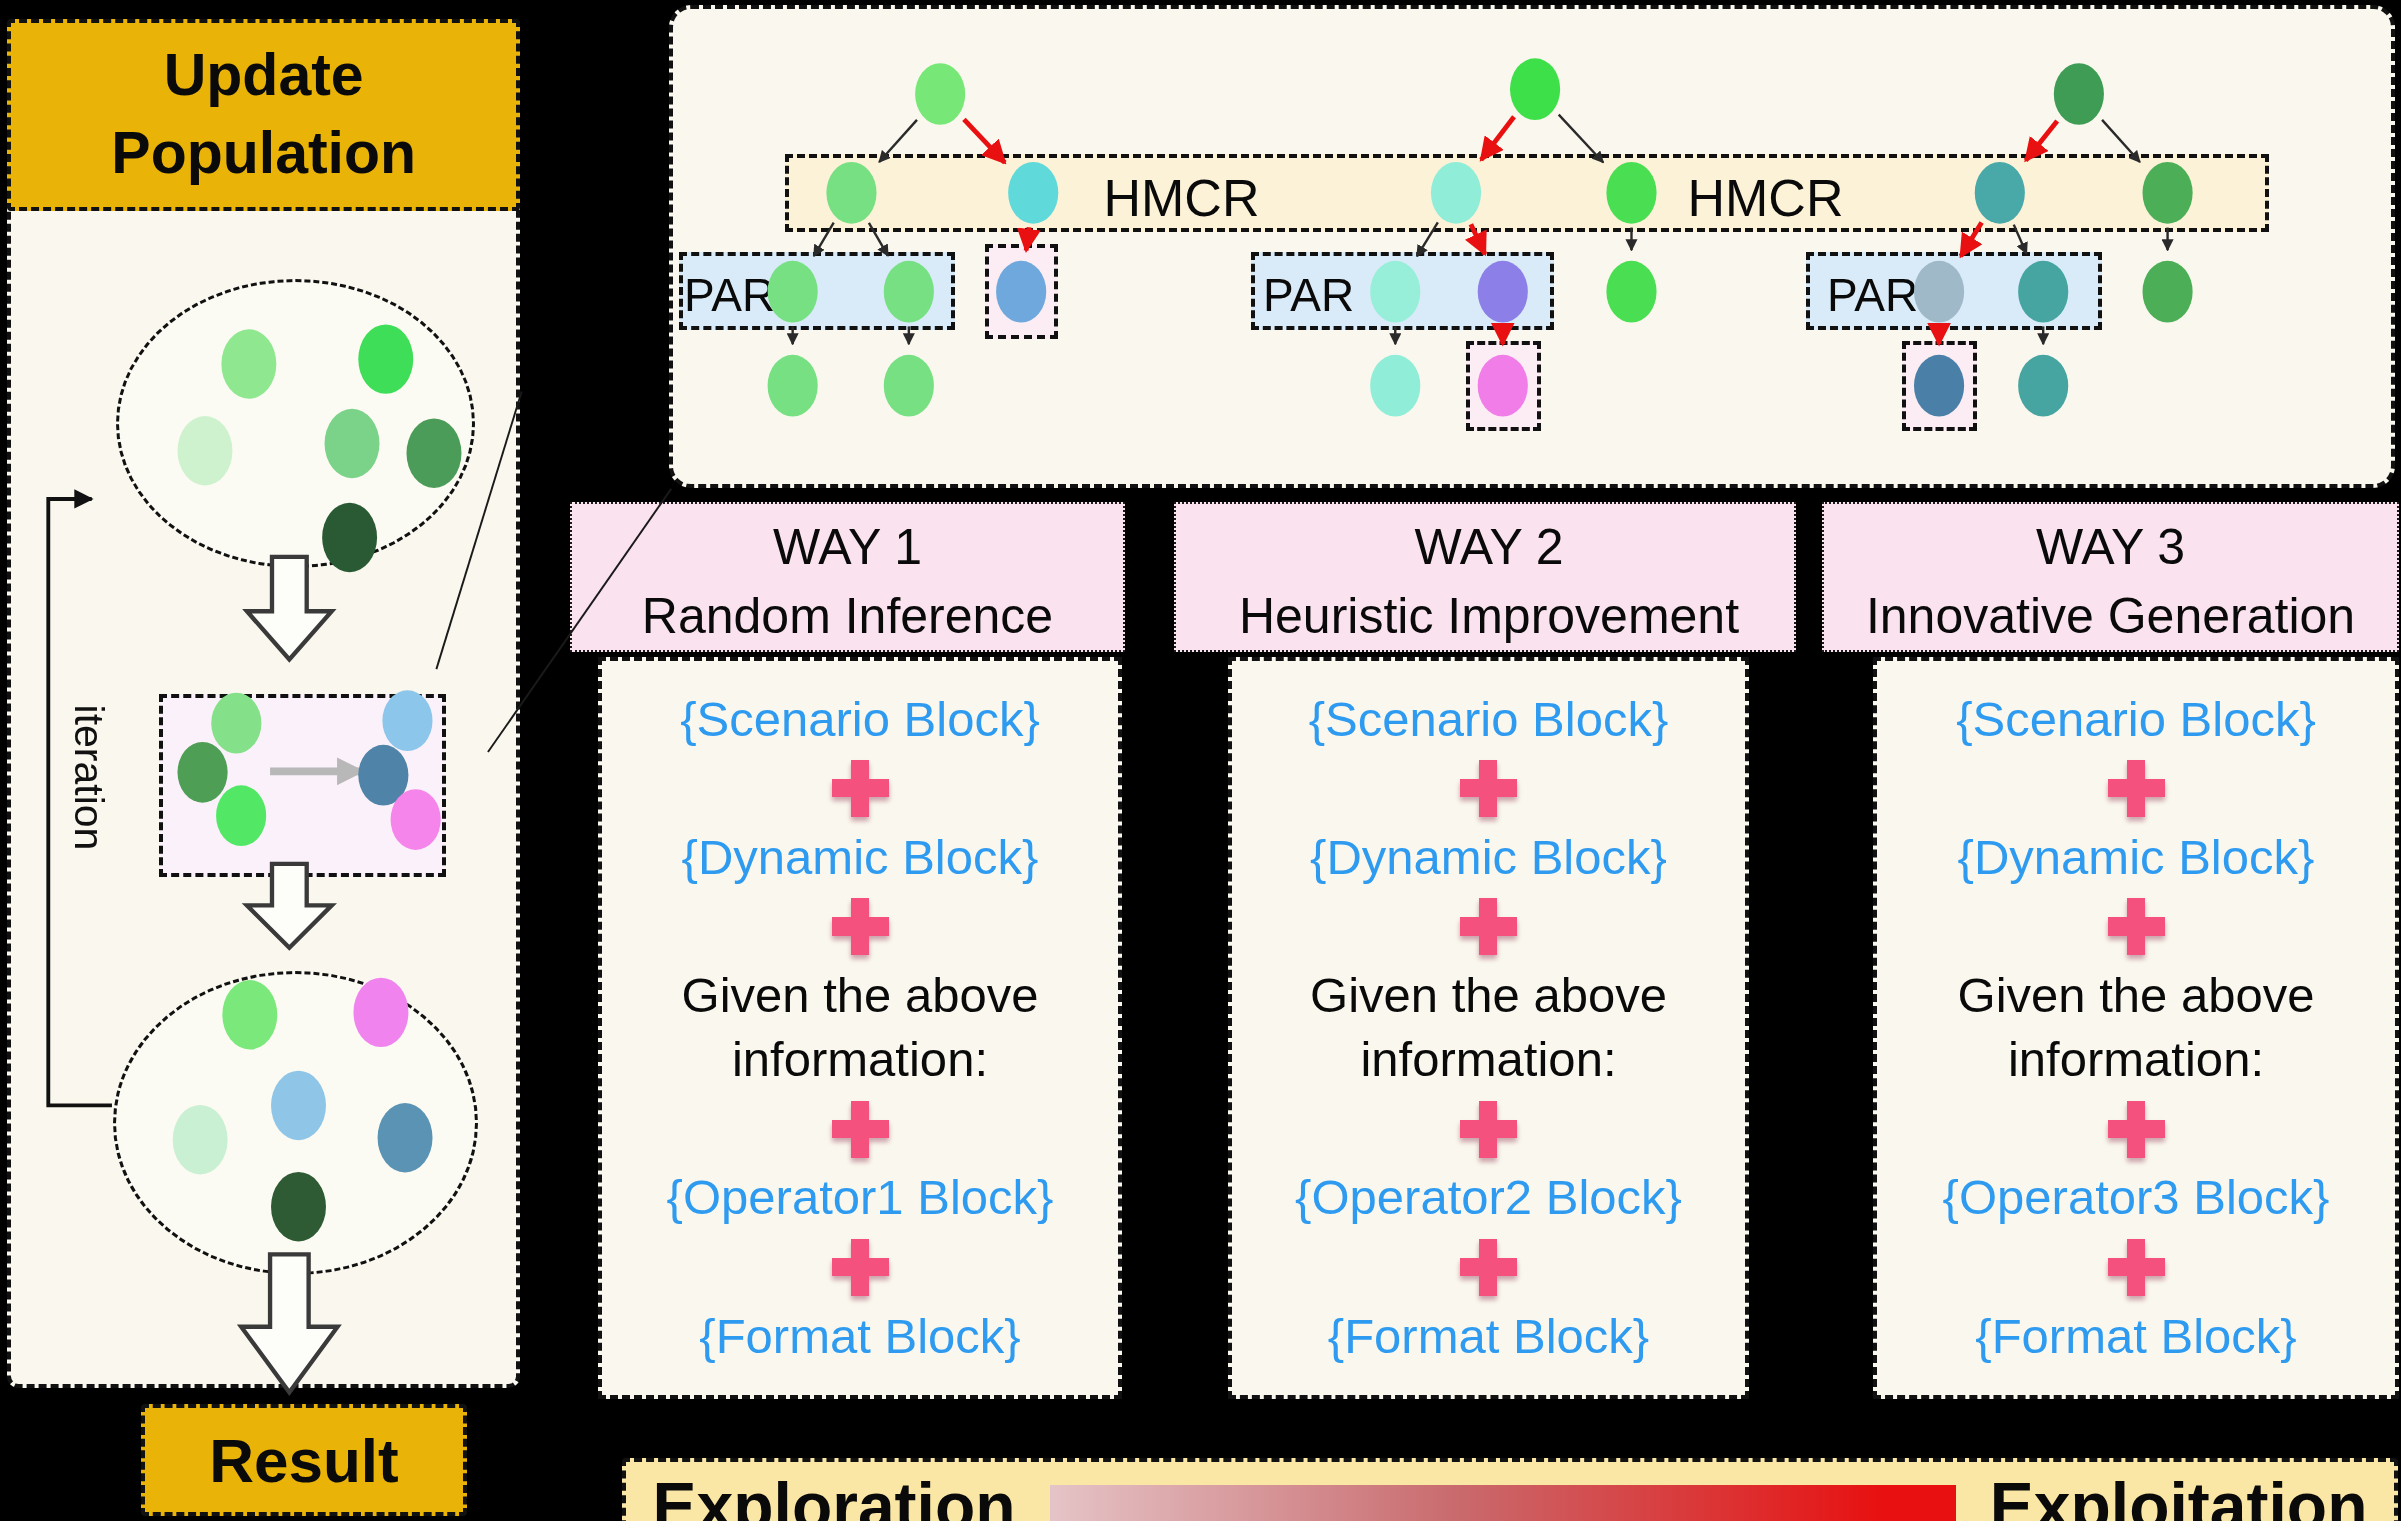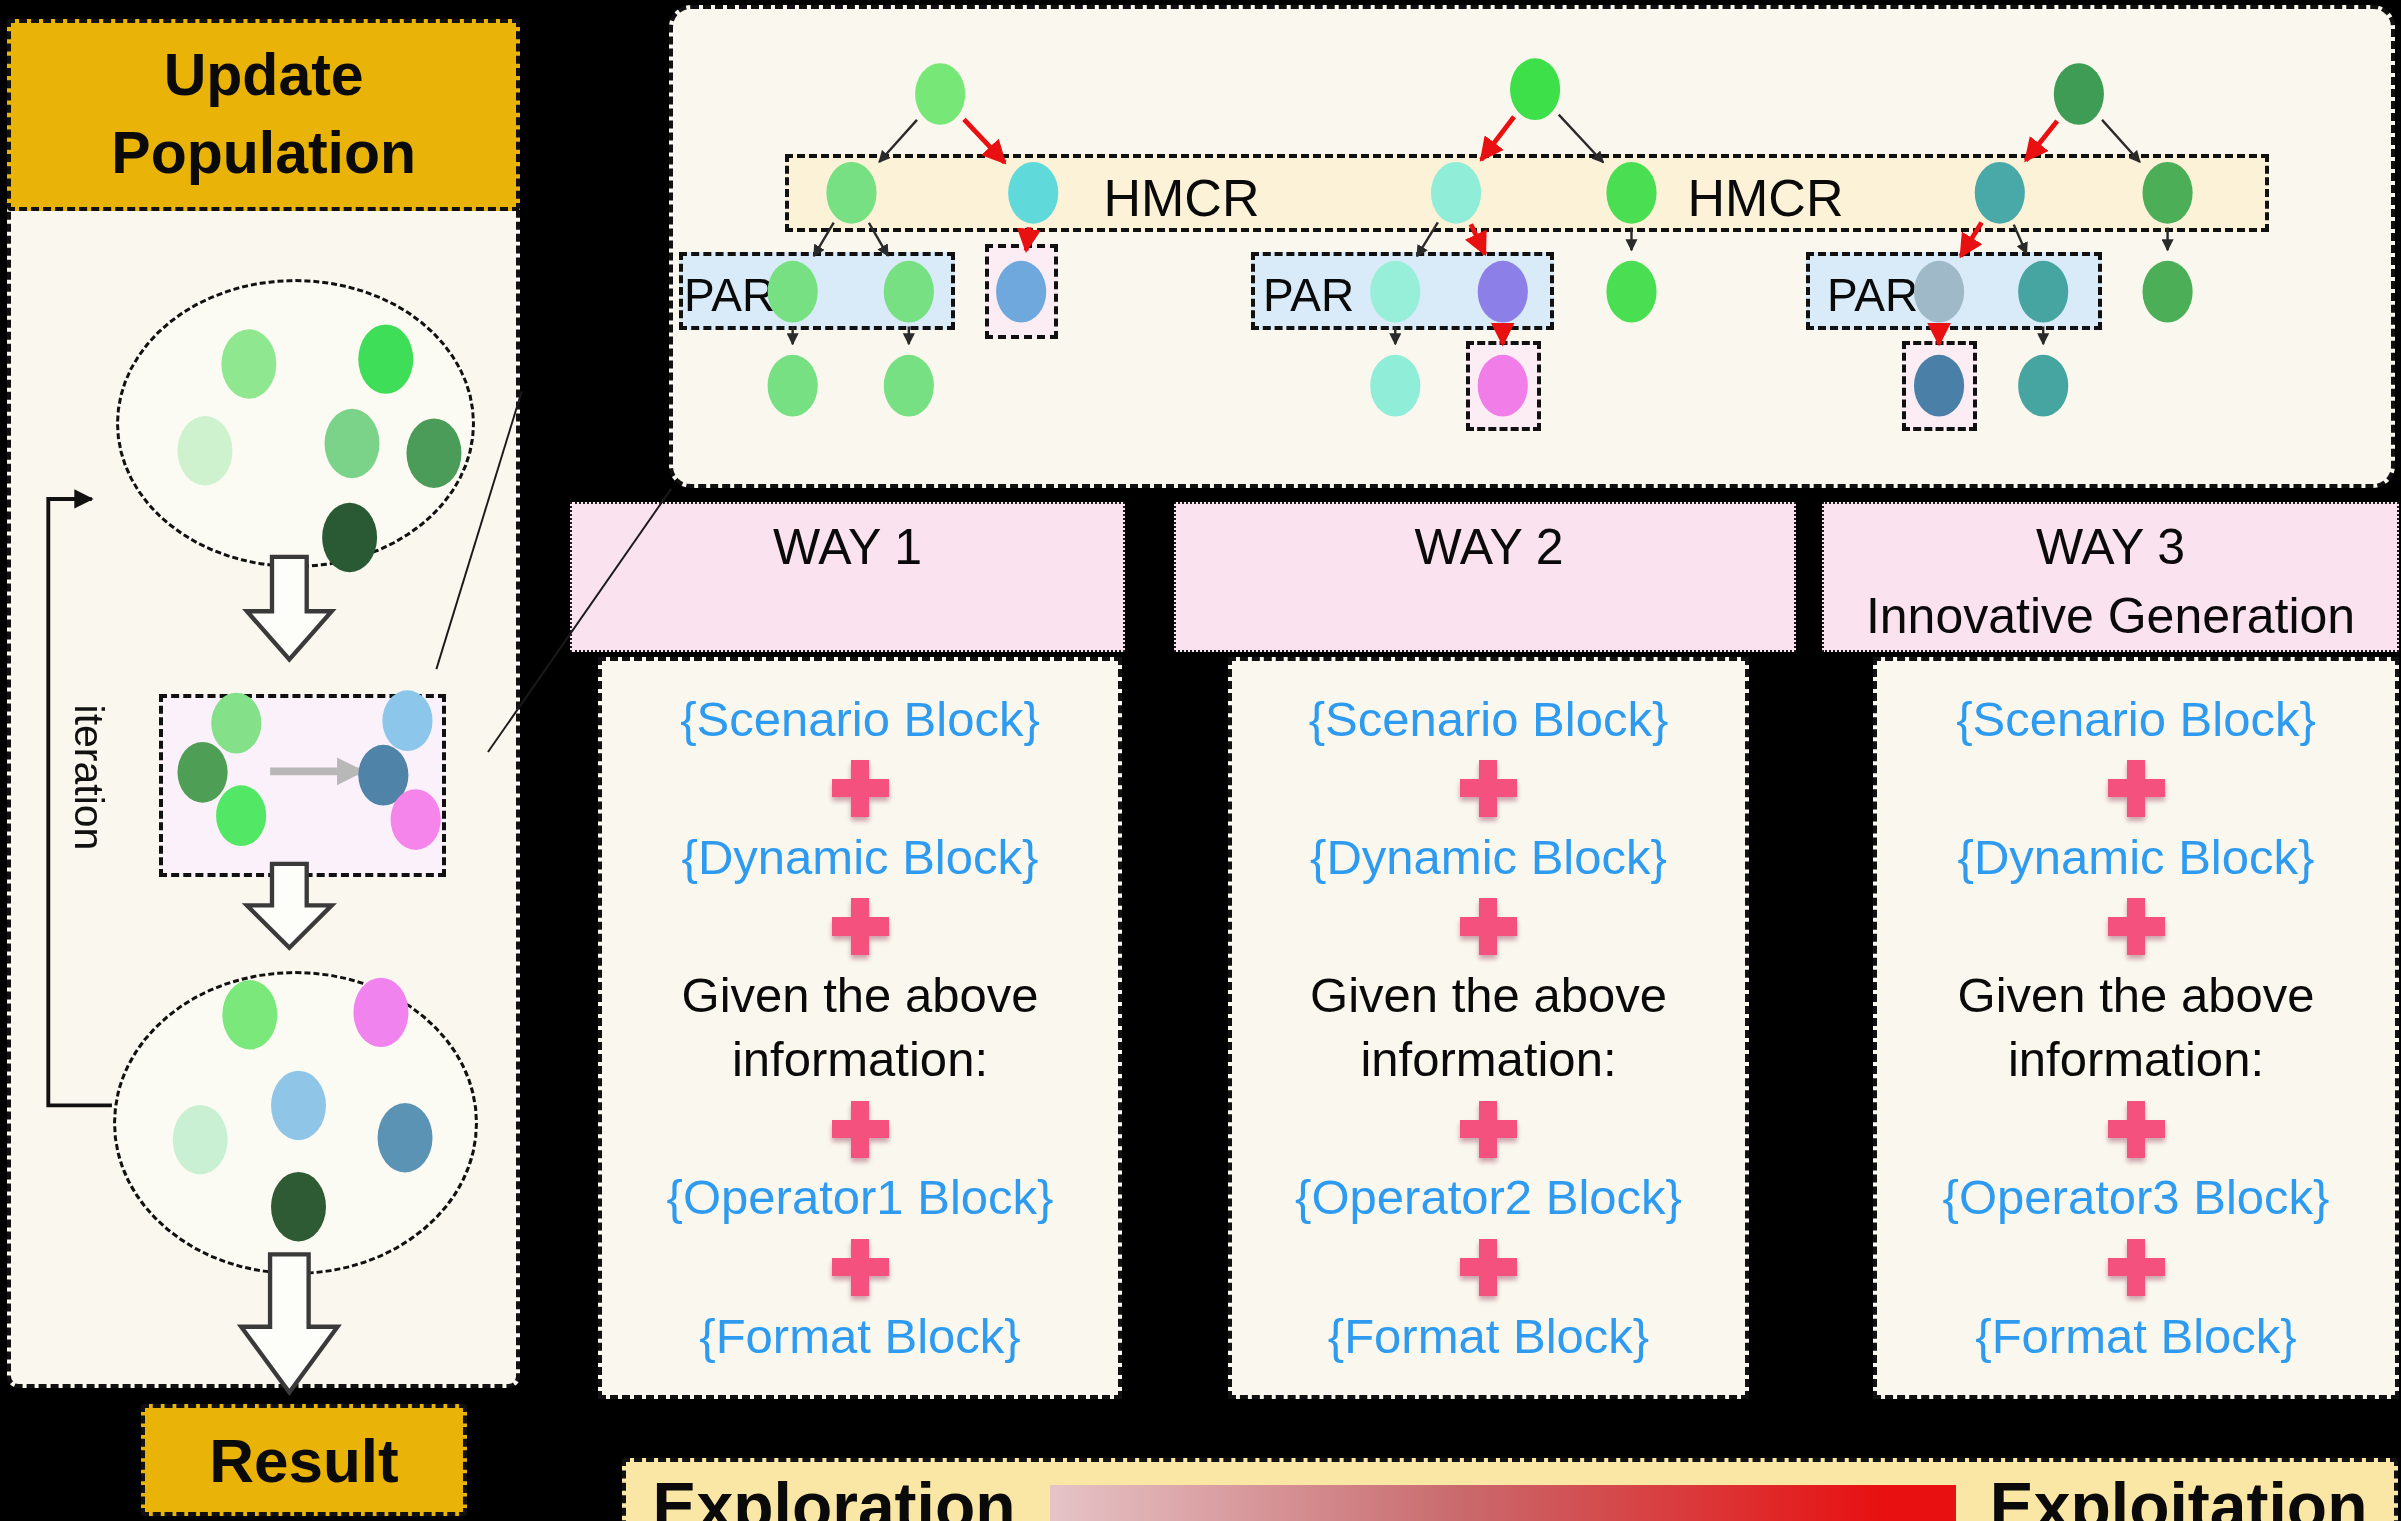--- a/index.html
+++ b/index.html
@@ -97,35 +97,37 @@
   <div id="leaf-box-2" class="leafbox"></div>
   <div id="leaf-box-3" class="leafbox"></div>
   <div id="hmcr-label-1" class="bandlabel hmcr-label">HMCR</div>
   <div id="hmcr-label-2" class="bandlabel hmcr-label">HMCR</div>
   <div id="par-label-1" class="bandlabel par-label">PAR</div>
   <div id="par-label-2" class="bandlabel par-label">PAR</div>
   <div id="par-label-3" class="bandlabel par-label">PAR</div>
 
   <div id="way1-header" class="way-header">
     <div>WAY 1</div>
+    <div>Random Inference</div>
   </div>
   <div id="way1-content" class="way-content">
     <div class="blk blue">{Scenario Block}</div>
     <div class="plus"></div>
     <div class="blk blue">{Dynamic Block}</div>
     <div class="plus"></div>
     <div class="blk dark">Given the above information:</div>
     <div class="plus"></div>
     <div class="blk blue">{Operator1 Block}</div>
     <div class="plus"></div>
     <div class="blk blue">{Format Block}</div>
   </div>
 
   <div id="way2-header" class="way-header">
     <div>WAY 2</div>
+    <div>Heuristic Improvement</div>
   </div>
   <div id="way2-content" class="way-content">
     <div class="blk blue">{Scenario Block}</div>
     <div class="plus"></div>
     <div class="blk blue">{Dynamic Block}</div>
     <div class="plus"></div>
     <div class="blk dark">Given the above information:</div>
     <div class="plus"></div>
     <div class="blk blue">{Operator2 Block}</div>
     <div class="plus"></div>

